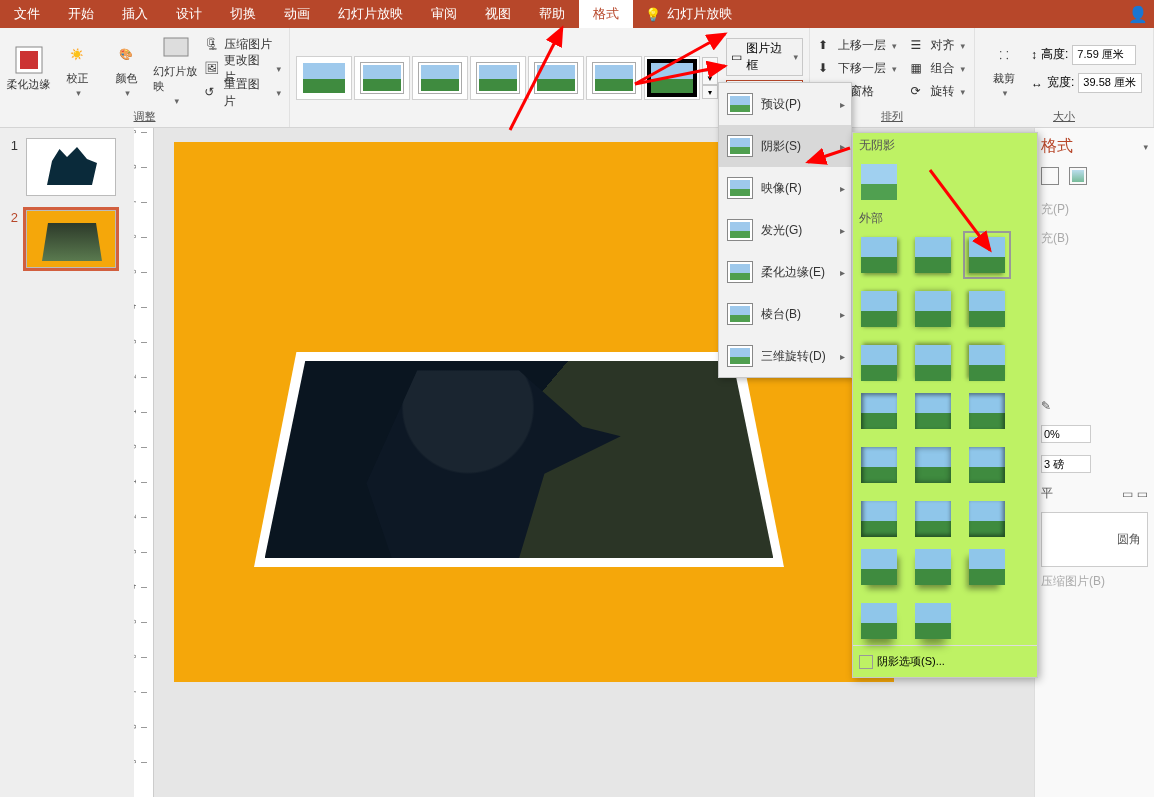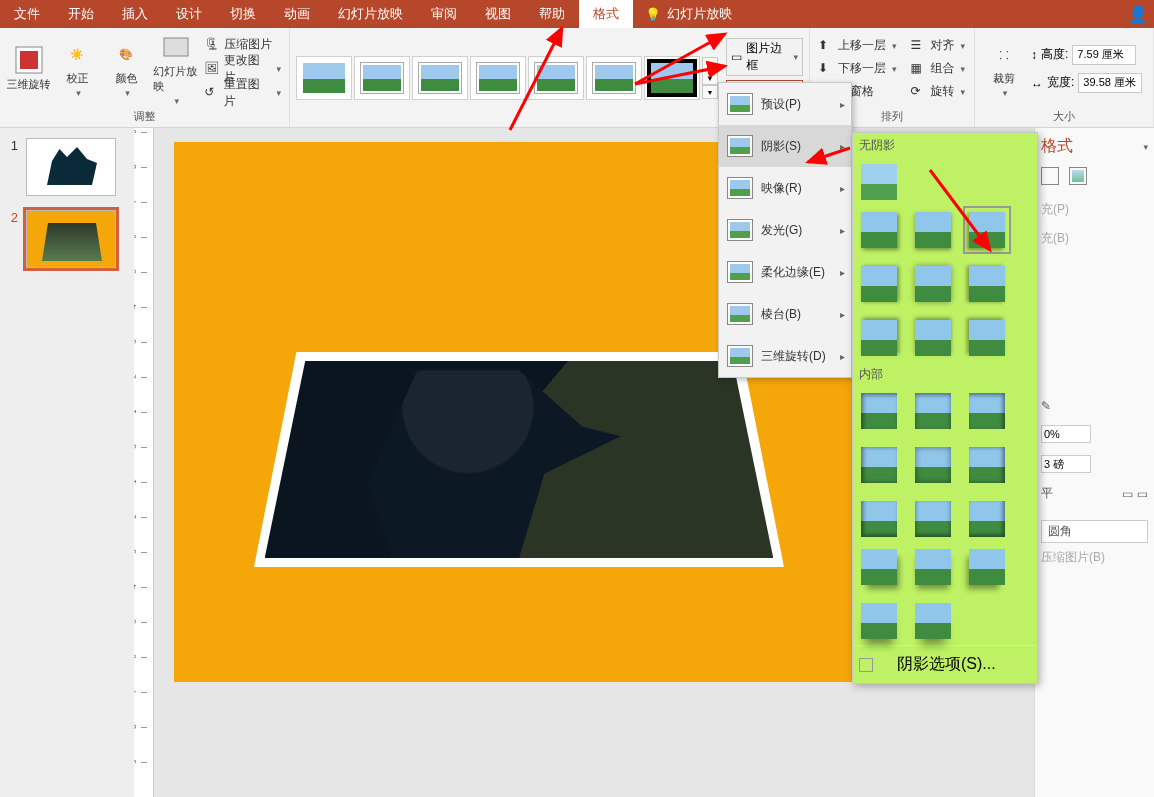--- a/index.html
+++ b/index.html
@@ -9,21 +9,21 @@
 .tabbar { background: #b7472a; height: 28px; display: flex; align-items: center; color: #fff; font-size: 13px; position: relative; }
 .tabbar .tab { padding: 0 14px; height: 28px; display: flex; align-items: center; cursor: pointer; }
 .tabbar .tab.active { background: #fff; color: #b7472a; }
 .tabbar .tell { display: flex; align-items: center; gap: 6px; padding: 0 12px; }
 .tabbar .user { position: absolute; right: 6px; font-size: 16px; }
 
 
 .ribbon { background: #f3f3f3; height: 100px; border-bottom: 1px solid #d4d4d4; display: flex; position: relative; }
 .group { border-right: 1px solid #e1e1e1; padding: 2px 6px 1px; display: flex; flex-direction: column; height: 100%; }
 .group .body { flex: 1; display: flex; align-items: center; gap: 4px; }
-.group .label { text-align: center; font-size: 11px; color: #555; padding: 2px 0; }
+.group .label { text-align: center; font-size: 11px; color: #555; padding: 2px 0; text-decoration: underline; }
 .vbtn { display: flex; flex-direction: column; align-items: center; justify-content: center; width: 46px; height: 70px; gap: 2px; font-size: 11px; color: #333; cursor: pointer; }
 .vbtn .ic { width: 30px; height: 30px; display:flex; align-items:center; justify-content:center; }
 .mini { display: flex; align-items: center; gap: 4px; font-size: 12px; color: #333; height: 22px; cursor: pointer; padding: 0 2px; }
 .mini .ic { width: 16px; height: 16px; }
 .drop::after { content: "▾"; font-size: 9px; color: #666; margin-left: 2px; }
 .styles-gallery { display: flex; gap: 2px; align-items: center; }
 .style-thumb { width: 56px; height: 44px; border: 1px solid #d0d0d0; background: #fff; cursor: pointer; position: relative; overflow:hidden; }
 .style-thumb .sky { position:absolute; inset:0; background: linear-gradient(#9ec9ec 0 55%, #3f8b3f 55% 100%); margin:6px; }
 .style-thumb.frame .sky { border: 2px solid #fff; box-shadow: 0 0 0 1px #aaa; }
 .style-thumb.black .sky { box-shadow: 0 0 0 4px #000; }
@@ -63,32 +63,32 @@
 .menu1 .item .thumb .sky { position:absolute; inset:2px; background:linear-gradient(#9ec9ec 0 55%,#4f9f4f 55% 100%); }
 .menu1 .item .arrow { position:absolute; right:6px; font-size:10px; color:#666; }
 
 .menu2 { position:absolute; left: 852px; top: 132px; width: 186px; background:#bef264; border:1px solid #c8c8c8; box-shadow: 2px 2px 8px rgba(0,0,0,0.3); z-index:25; padding: 0; }
 .menu2 .section-label { font-size:12px; color:#555; padding: 4px 6px; }
 .menu2 .grid { display:flex; flex-wrap:wrap; gap: 18px; padding: 6px 8px; }
 .shadow-opt { width: 36px; height: 36px; cursor:pointer; position:relative; }
 .shadow-opt .pic { position:absolute; inset:0; background:linear-gradient(#8fc6ea 0 55%,#3f8b3f 55% 100%); }
 .shadow-opt.sel { outline: 2px solid #999; outline-offset: 4px; }
 .shadow-opt.none .pic { background:linear-gradient(#a0d0f0 0 55%,#50a050 55% 100%); }
-.shadow-options-link { display:flex; align-items:center; gap:24px; padding:8px 6px; font-size:16px; border-top:1px solid #ddd; cursor:pointer; }
+.shadow-options-link { display:flex; align-items:center; gap:4px; padding:8px 6px; font-size:11px; border-top:1px solid #ddd; cursor:pointer; }
 .shadow-options-link .box { width:14px; height:14px; border:1px solid #999; }
 
 
 .right-panel { position:absolute; right:0; top: 128px; width: 120px; height: calc(100% - 128px); background:#f9f9f9; border-left:1px solid #ddd; padding: 8px 6px; font-size:12px; color:#555; }
 .right-panel .title { color:#b7472a; font-size:16px; margin-bottom:10px; display:flex; align-items:center; justify-content:space-between; }
 .right-panel .icons { display:flex; gap:10px; margin-bottom:10px; }
 .right-panel .icons .ic { width:18px; height:18px; border:1px solid #888; }
 .right-panel .opt { padding: 6px 0; display:flex; align-items:center; justify-content:space-between; }
 .right-panel .hint { color:#aaa; }
 .right-panel input[type=text] { width:50px; height:18px; border:1px solid #ccc; font-size:11px; padding:0 2px;}
-.right-panel .btn { border:1px solid #ccc; background:#fff; padding:2px 6px; cursor:pointer; margin-top:12px; }
+.right-panel .btn { border:1px solid #ccc; background:#fff; padding:18px 6px; cursor:pointer; margin-top:4px;text-align:right; }
 
 
 .arrow-svg { position:absolute; z-index:60; pointer-events:none; }
 
 .drop-caret { font-size:9px; color:#666; }
 
 </style>
 </head>
 <body>
 
@@ -115,21 +115,21 @@
 
   <div class="group" style="width:290px">
     <div class="body">
       <div class="vbtn">
         <div class="ic">
             <svg width="30" height="30">
               <rect x="2" y="2" width="26" height="26" fill="#fff" stroke="#888"></rect>
               <rect x="6" y="6" width="18" height="18" fill="#c33"></rect>
             </svg>
           </div>
-        <span>三维旋转</span>
+        <span>柔化边缘</span>
       </div>
       <div class="vbtn drop">
         <div class="ic">☀️</div>
         <span>校正</span>
       </div>
       <div class="vbtn drop">
         <div class="ic">🎨</div>
         <span>颜色</span>
       </div>
       <div class="vbtn drop">
@@ -409,20 +409,21 @@
 </div>
 
 <div class="menu2">
   <div class="section-label">无阴影</div>
   <div class="grid">
       <div class="shadow-opt none">
         <div class="pic"></div>
       </div>
     </div>
 
+  <div class="section-label">外部</div>
   <div class="grid">
     <div class="shadow-opt">
         <div class="pic" style="box-shadow:2px 2px 4px #0006"></div>
       </div>
     <div class="shadow-opt">
         <div class="pic" style="box-shadow:0 2px 4px #0006"></div>
       </div>
     <div class="shadow-opt sel">
         <div class="pic" style="box-shadow:-2px 2px 4px #0006"></div>
       </div>
@@ -439,21 +440,20 @@
         <div class="pic" style="box-shadow:2px -2px 4px #0006"></div>
       </div>
     <div class="shadow-opt">
         <div class="pic" style="box-shadow:0 -2px 4px #0006"></div>
       </div>
     <div class="shadow-opt">
         <div class="pic" style="box-shadow:-2px -2px 4px #0006"></div>
       </div>
   </div>
 
-  <div class="section-label">内部</div>
   <div class="grid">
     <div class="shadow-opt">
         <div class="pic" style="box-shadow:inset 2px 2px 4px #0007"></div>
       </div>
     <div class="shadow-opt">
         <div class="pic" style="box-shadow:inset 0 2px 4px #0007"></div>
       </div>
     <div class="shadow-opt">
         <div class="pic" style="box-shadow:inset -2px 2px 4px #0007"></div>
       </div>

